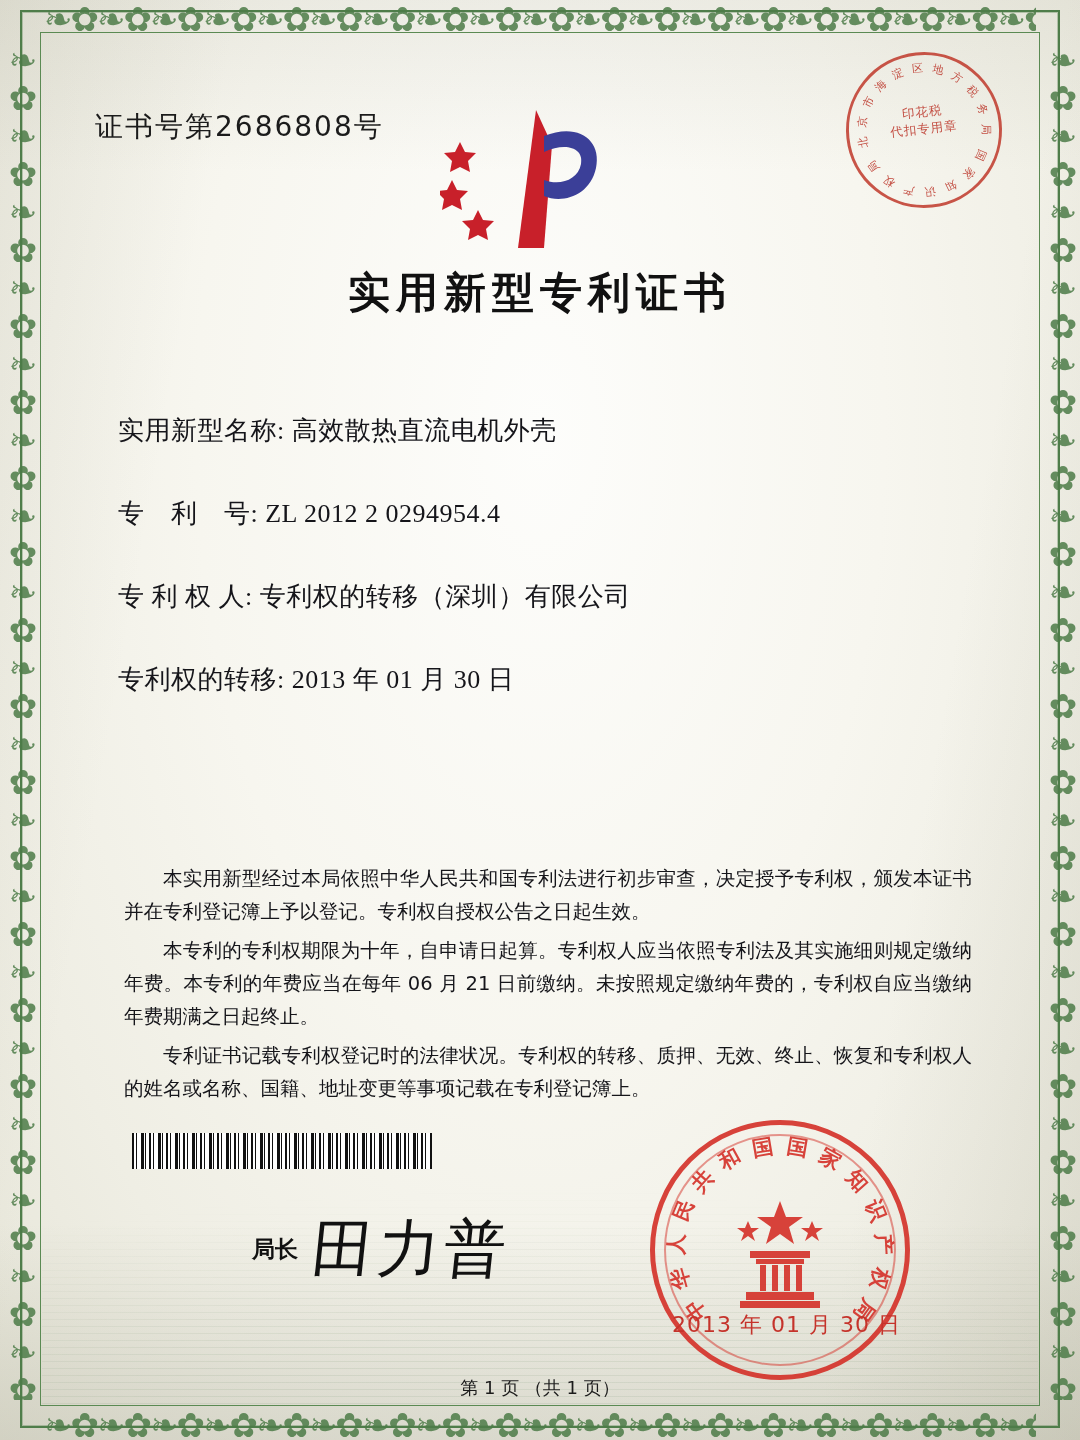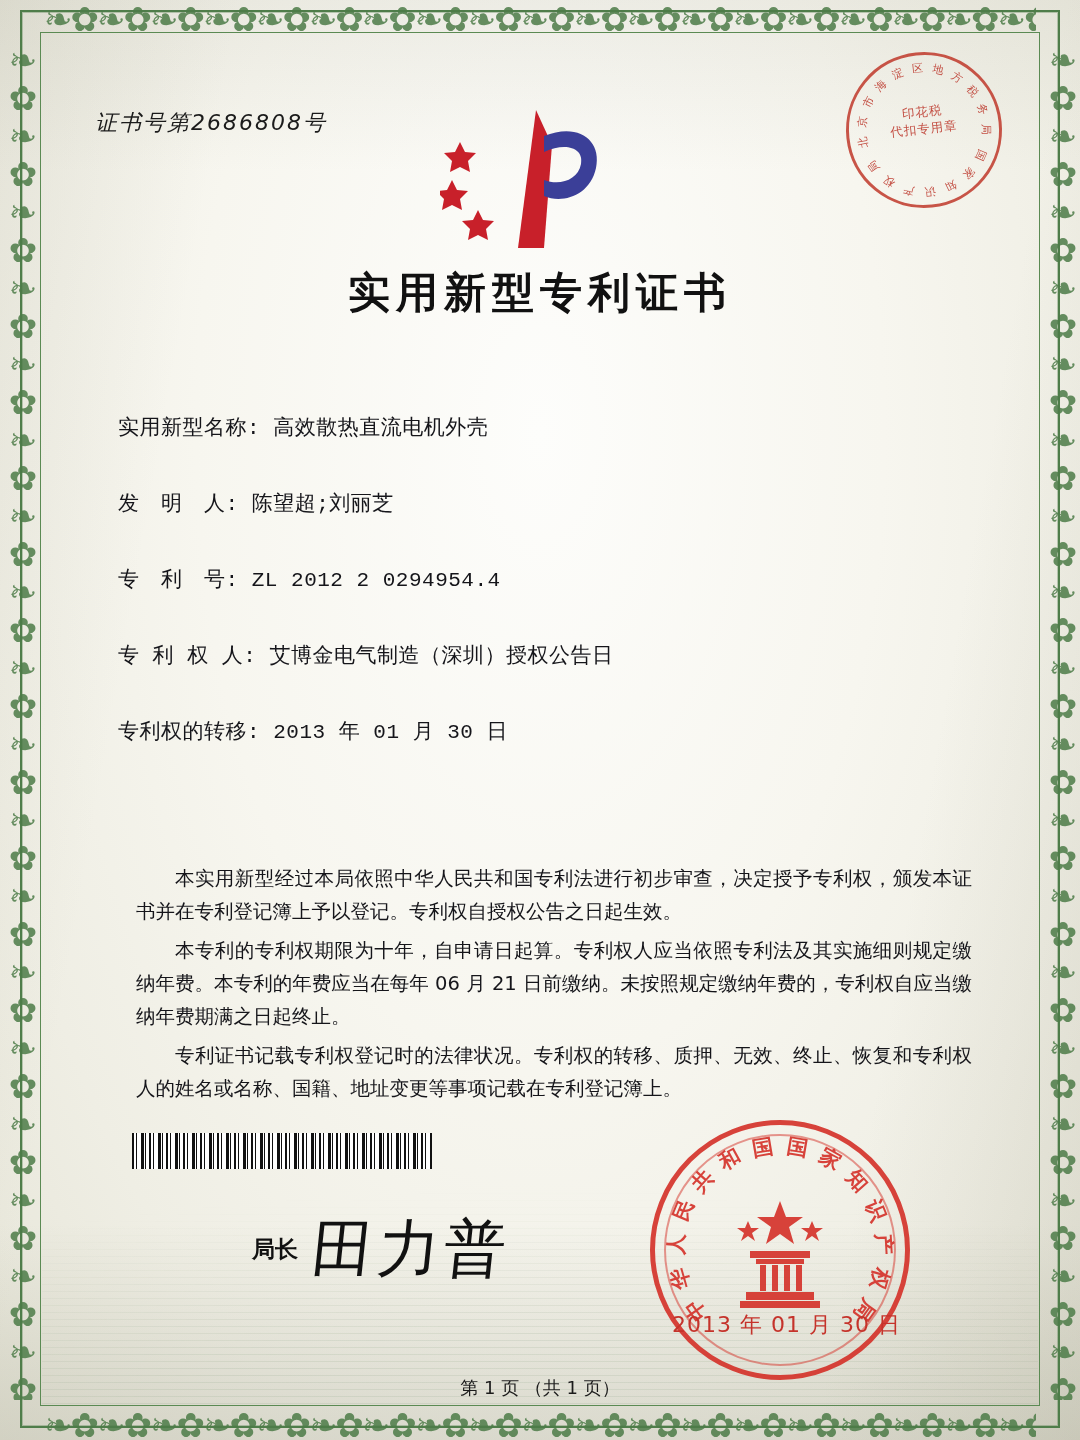--- a/index.html
+++ b/index.html
@@ -69,25 +69,24 @@
       rgba(255,255,255,0) 7px);
     -webkit-mask-image: radial-gradient(ellipse 120% 100% at 50% 120%, #000 40%, transparent 85%);
     mask-image: radial-gradient(ellipse 120% 100% at 50% 120%, #000 40%, transparent 85%);
     pointer-events: none;
   }
 
   .cert-no {
     position: absolute;
     left: 95px;
     top: 108px;
-    font-size: 22px;
+    font-size: 28px;
     letter-spacing: 2px;
     color: #1b1b1b;
     font-family: "DejaVu Sans", sans-serif;
-    font-style: italic;
   }
 
   
   .logo {
     position: absolute;
     left: 440px;
     top: 100px;
     width: 175px;
     height: 150px;
   }
@@ -141,43 +140,43 @@
     font-family: "DejaVu Sans", sans-serif;
   }
 
   .fields {
     position: absolute;
     left: 118px;
     top: 413px;
     width: 850px;
   }
   .field {
-    font-size: 21px;
+    font-size: 26px;
     color: #15151a;
     margin-bottom: 48px;
     letter-spacing: .5px;
-    font-family: Liberation Mono, monospace;
+    font-family: Liberation Serif, serif;
     white-space: nowrap;
   }
   .field .lbl { display: inline; }
   .field .val { display: inline; }
 
   .body-text {
     position: absolute;
     left: 120px;
     right: 108px;
     top: 862px;
     font-size: 19.5px;
     line-height: 33px;
     color: #15151a;
     text-align: justify;
     font-family: "DejaVu Sans", sans-serif;
   }
   .body-text p {
-    margin: 0 0 6px 16px;
+    margin: 0 0 6px 4px;
     text-indent: 2em;
   }
 
   .barcode {
     position: absolute;
     left: 132px;
     top: 1133px;
     width: 300px;
     height: 36px;
     background: repeating-linear-gradient(
@@ -329,30 +328,26 @@
   </div>
 
   <div class="title">实用新型专利证书</div>
 
   <div class="fields">
     <div class="field">
       <span class="lbl">实用新型名称:</span>
       <span class="val">高效散热直流电机外壳</span>
     </div>
     <div class="field">
-      <span class="lbl">发　明　人:</span>
-      <span class="val">陈望超;刘丽芝</span>
-    </div>
-    <div class="field">
       <span class="lbl">专　利　号:</span>
       <span class="val">ZL 2012 2 0294954.4</span>
     </div>
     <div class="field">
       <span class="lbl">专 利 权 人:</span>
-      <span class="val">艾博金电气制造（深圳）授权公告日</span>
+      <span class="val">专利权的转移（深圳）有限公司</span>
     </div>
     <div class="field">
       <span class="lbl">专利权的转移:</span>
       <span class="val">2013 年 01 月 30 日</span>
     </div>
   </div>
 
   <div class="body-text">
     <p>本实用新型经过本局依照中华人民共和国专利法进行初步审查，决定授予专利权，颁发本证书并在专利登记簿上予以登记。专利权自授权公告之日起生效。</p>
     <p>本专利的专利权期限为十年，自申请日起算。专利权人应当依照专利法及其实施细则规定缴纳年费。本专利的年费应当在每年 06 月 21 日前缴纳。未按照规定缴纳年费的，专利权自应当缴纳年费期满之日起终止。</p>

